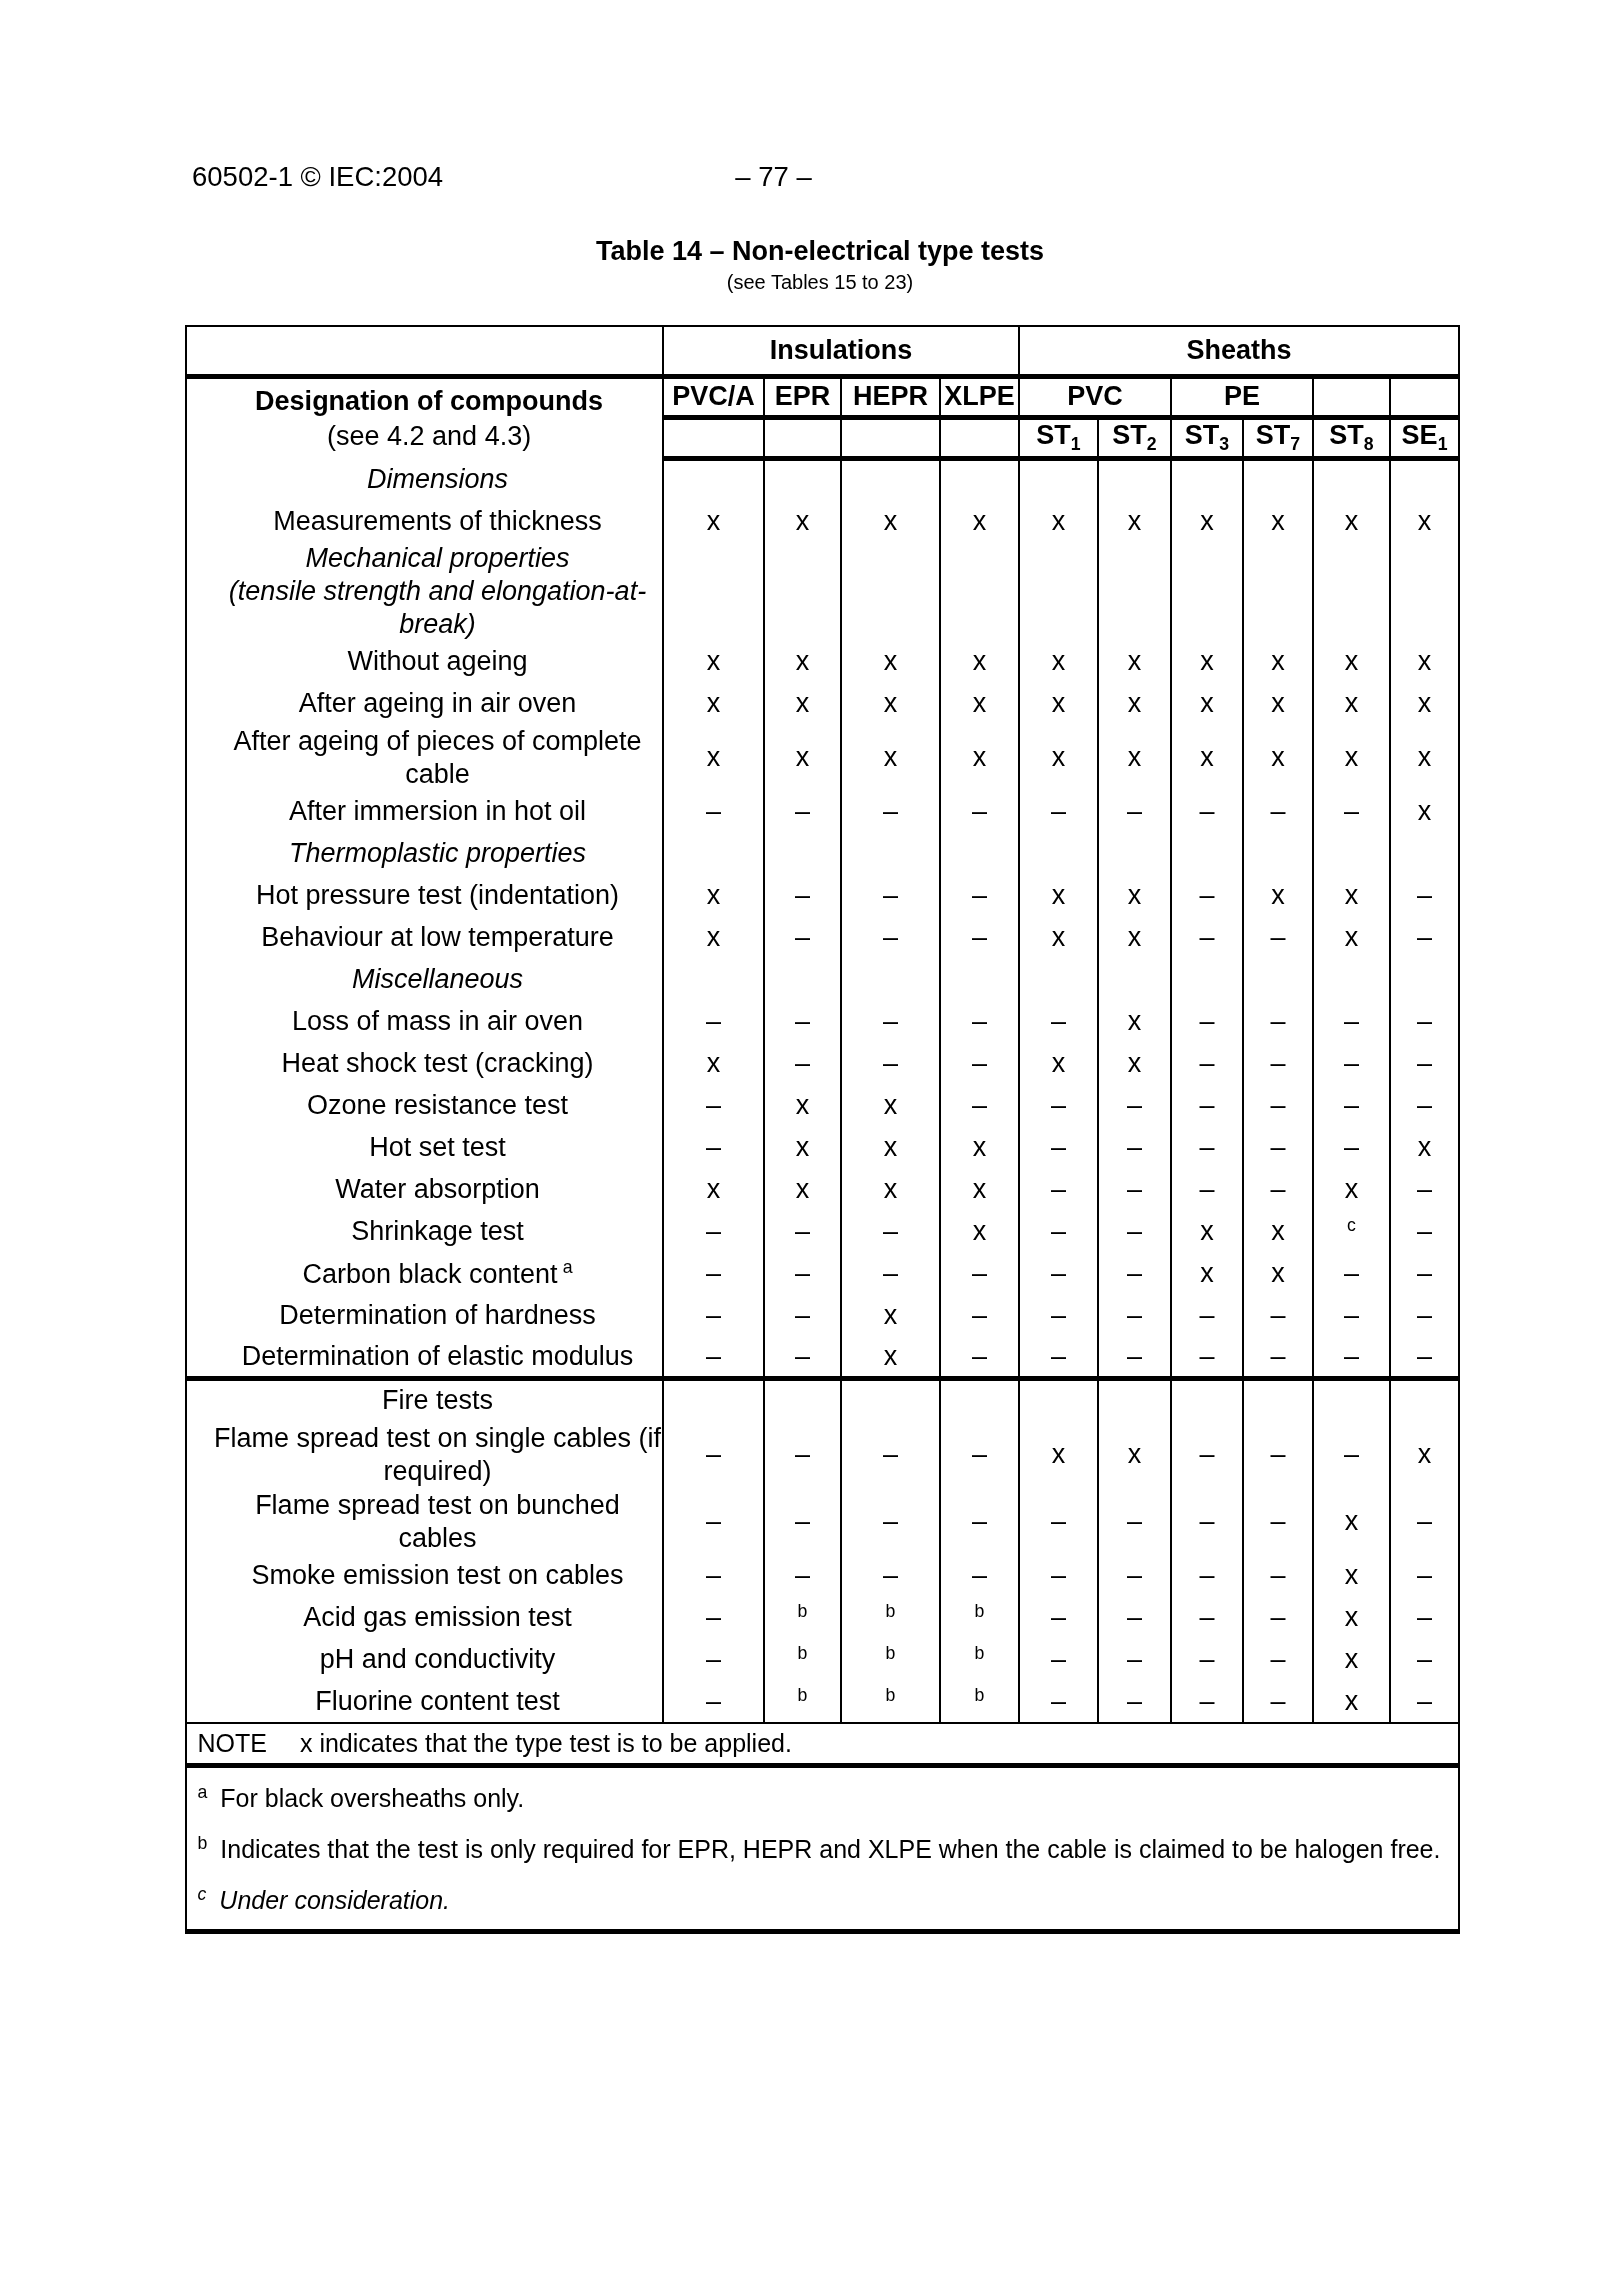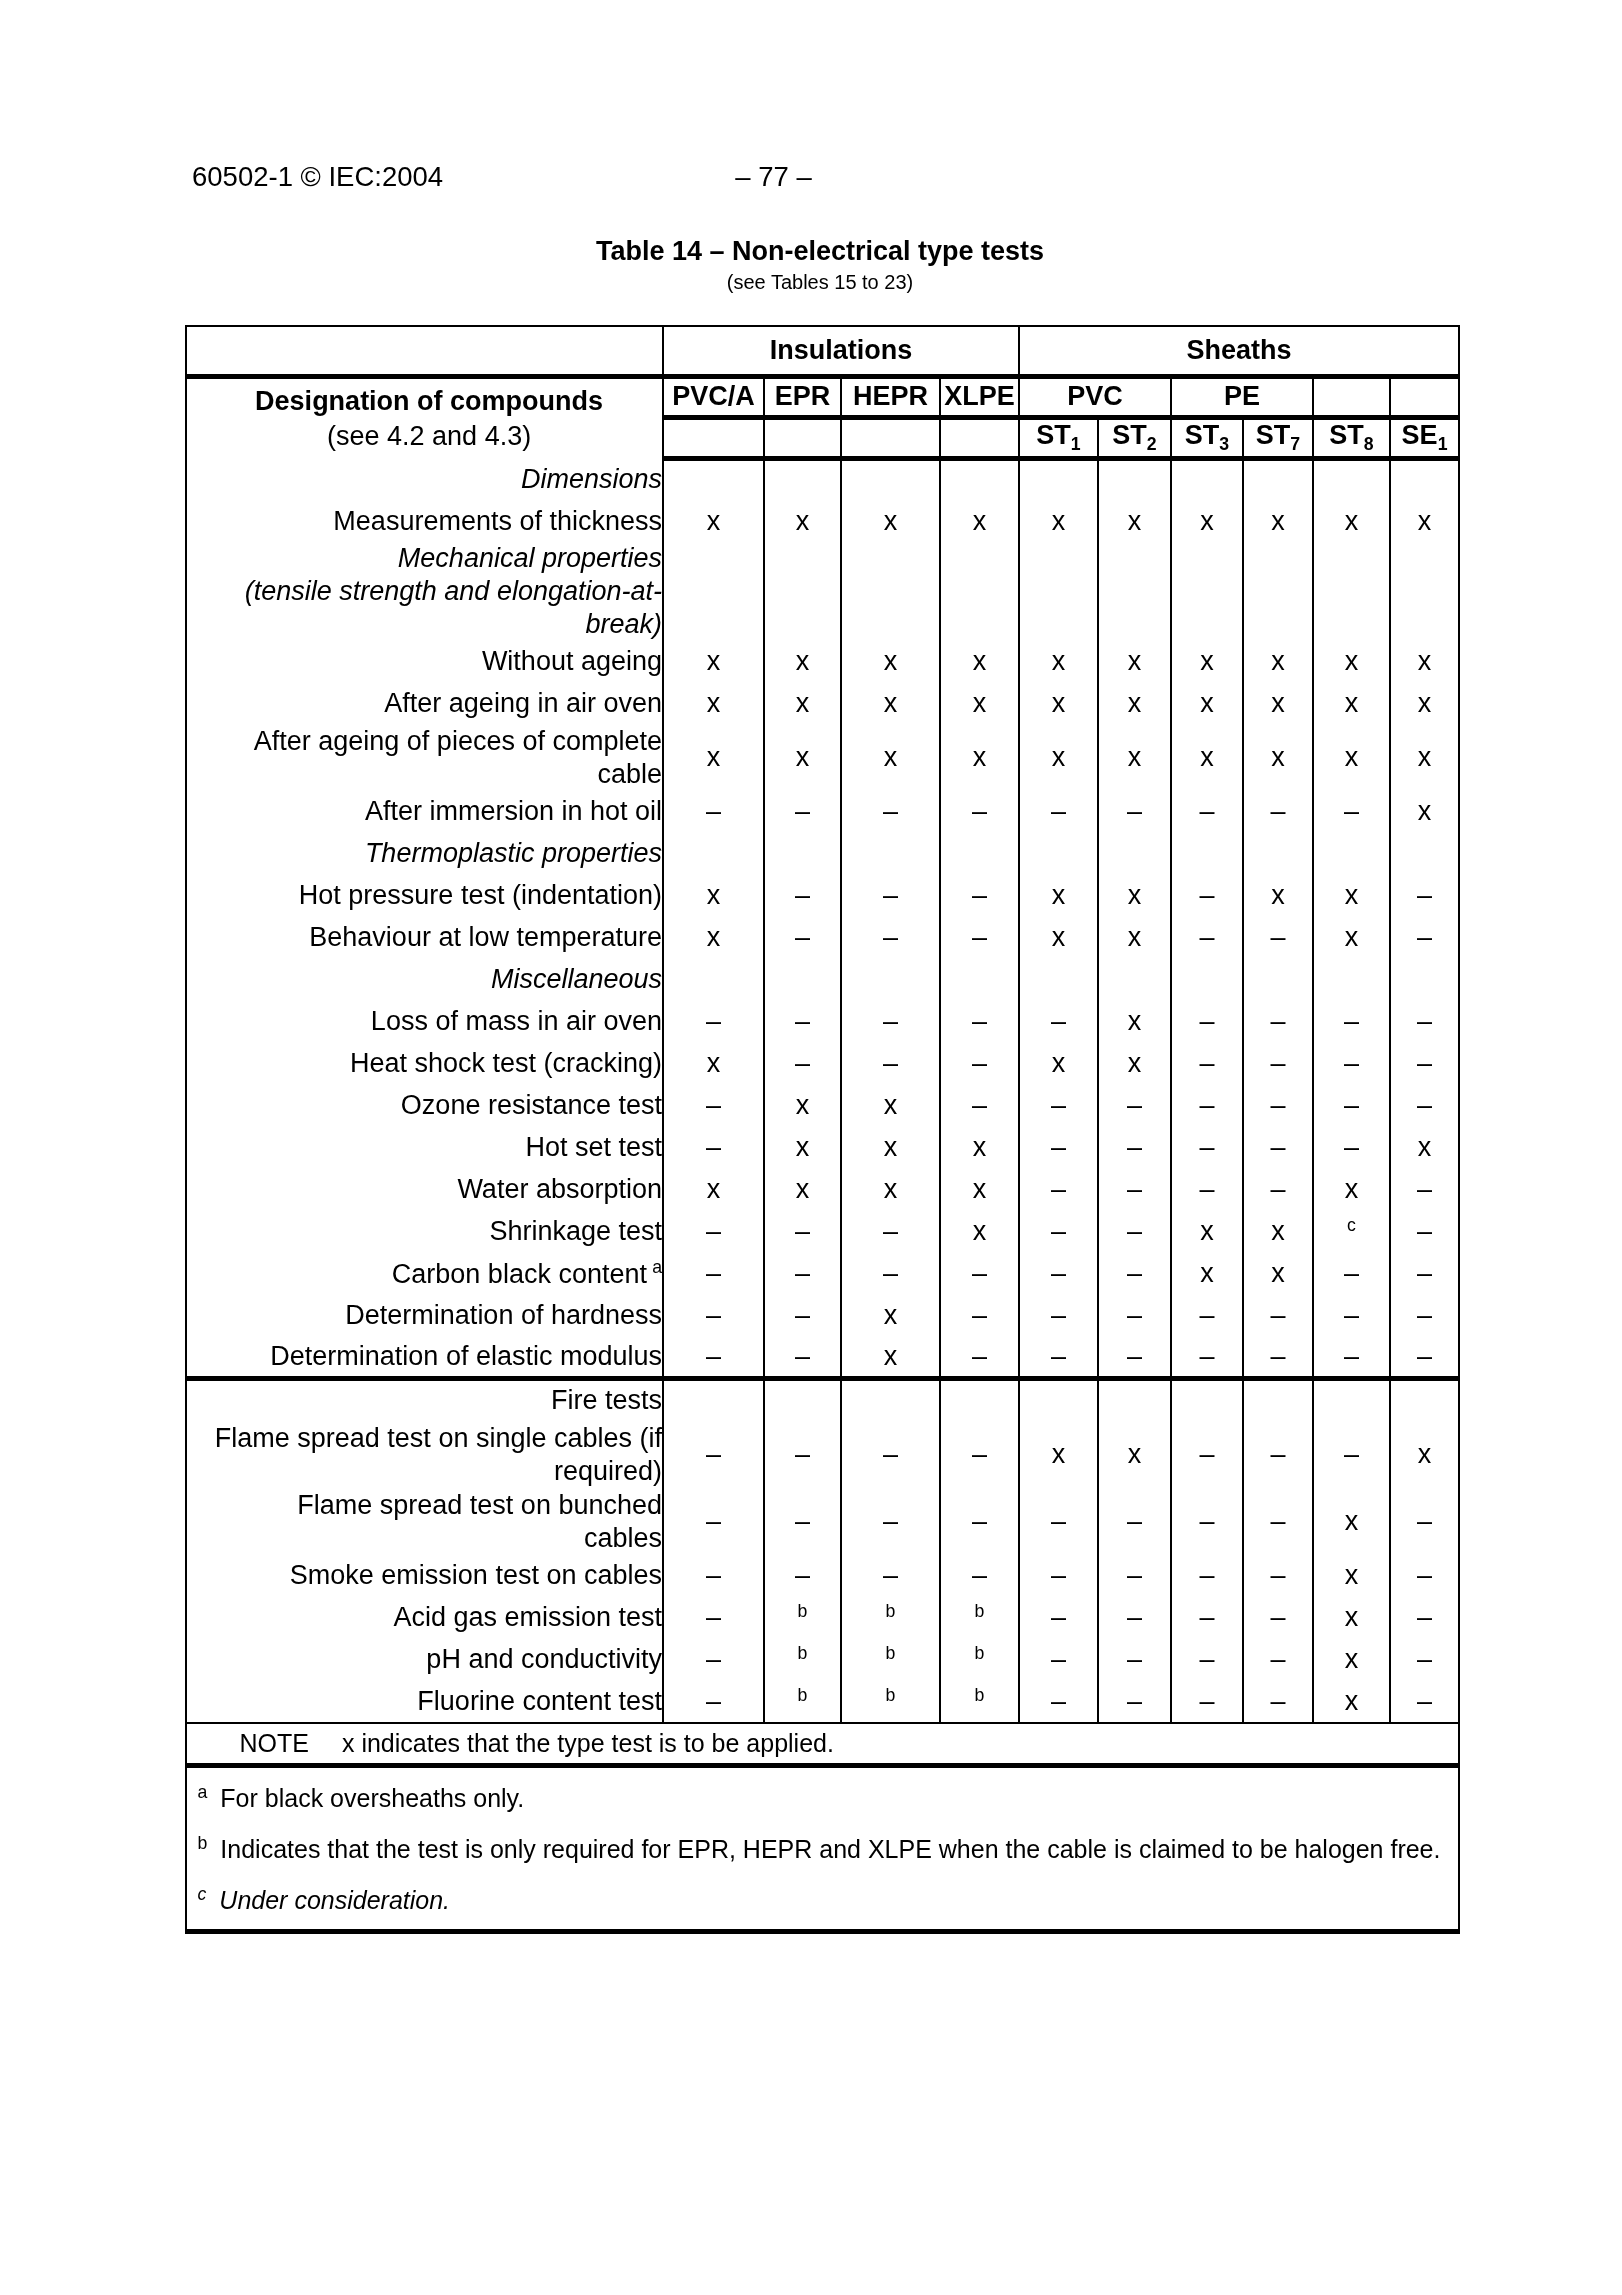--- a/index.html
+++ b/index.html
@@ -29,31 +29,31 @@
   tr.h3 th, tr.h3 td { border-bottom:5.9px solid #000; }
   td.desig { vertical-align:top; text-align:center; padding:7.9px 0 0 9.2px; }
   .desig-main { font-weight:bold; }
   .desig-sub  { font-weight:normal; margin-top:3.9px; }
   .tt sub { font-size:17.7px; }
   .tt sup { font-size:17.7px; }
 
   tbody tr { height:42px; }
   tbody tr.tall { height:68px; }
   tbody tr.thick-top td { border-top:5.9px solid #000; }
-  tbody td.lab  { text-align:right; vertical-align:middle; padding-left:26px; line-height:1.22; }
+  tbody td.lab  { text-align:center; vertical-align:middle; padding-left:26px; line-height:1.22; }
   tbody td.lab.italic { font-style:italic; }
   tbody td.lab sup { margin-left:5.2px; }
   tbody td.mark { text-align:center; vertical-align:middle; }
 
   tr.note-row td {
     border-top:2.6px solid #000; border-bottom:5.9px solid #000;
     font-size:25px; text-align:left; vertical-align:middle;
     height:43px; padding-left:10.5px;
   }
-  .note-label { margin-right:33px;margin-left:42px; }
+  .note-label { margin-right:33px; }
   tr.foot-row td { text-align:left; vertical-align:top; font-size:25px; padding:14.4px 13px 13px 10.5px; }
   .footnote { margin-bottom:19.6px; }
   .footnote:last-child { margin-bottom:0;font-style:italic; }
   .footnote sup { font-size:17.7px; margin-right:13px; }
 </style>
 </head>
 <body>
 
 <div class="doc-ref">60502-1 © IEC:2004</div>
 <div class="page-num">– 77 –</div>

